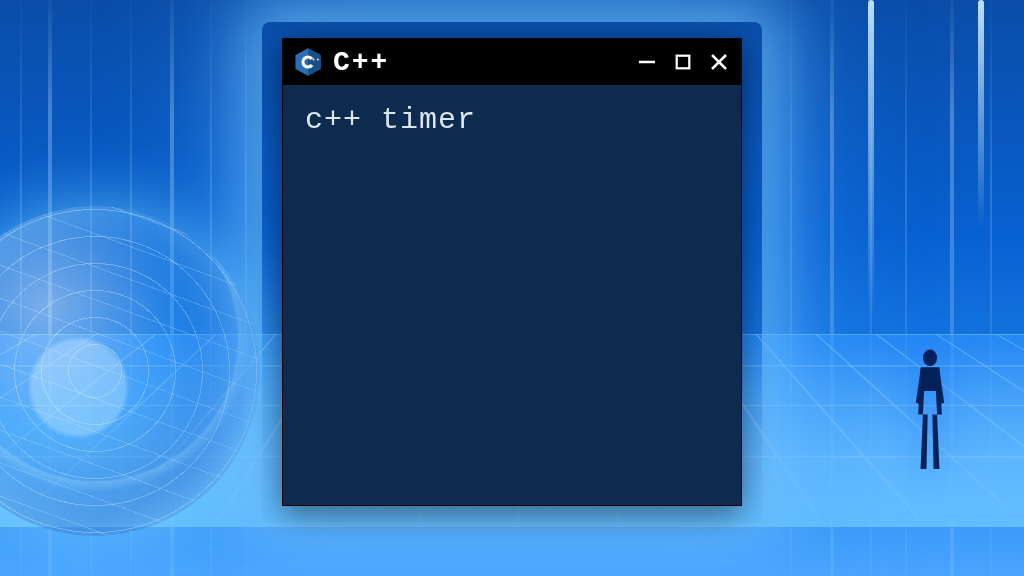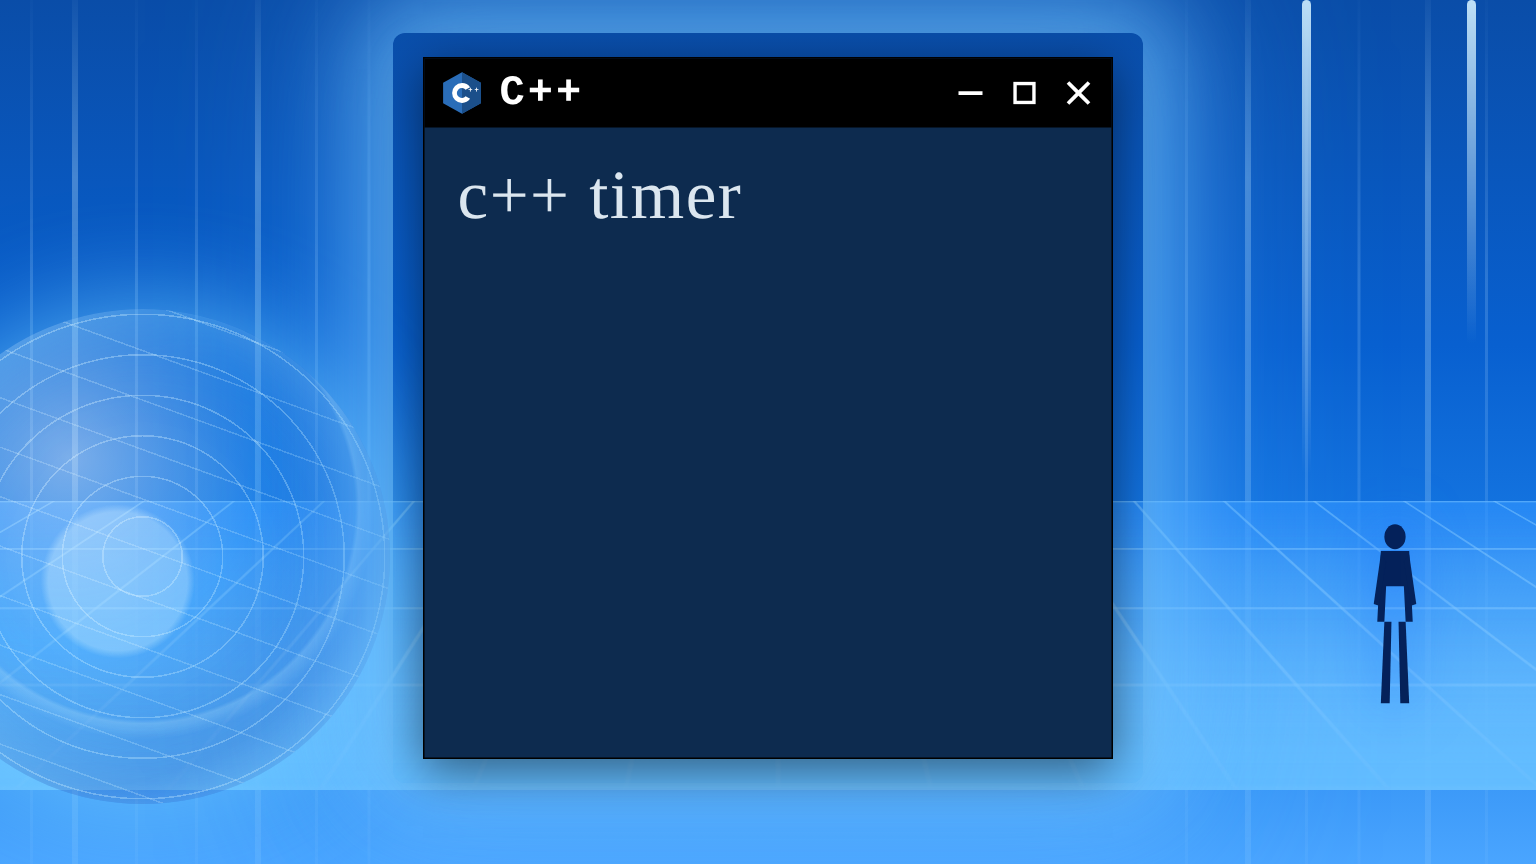--- a/index.html
+++ b/index.html
@@ -68,21 +68,21 @@
     .cpp-logo { width: 30px; height: 30px; flex-shrink: 0; }
     .title-text {
       color: #fff; font-weight: bold; font-size: 28px; letter-spacing: 2px;
       font-family: 'Consolas', 'Courier New', monospace;
     }
     .win-controls { margin-left: auto; display: flex; align-items: center; gap: 12px; color: #fff; }
     .win-btn { width: 24px; height: 24px; display: flex; align-items: center; justify-content: center; cursor: pointer; }
     .win-btn svg { stroke: #fff; stroke-width: 2.5; fill: none; }
     .content {
       flex: 1; padding: 18px 22px; color: #dbe6ef;
-      font-size: 46px; font-family: Liberation Serif, serif;
+      font-size: 30px; font-family: Liberation Mono, monospace;
       letter-spacing: 1px;
     }
     
     .beam { position: absolute; top: 0; width: 6px; height: 55%; background: linear-gradient(to bottom, rgba(210,240,255,0.9), rgba(210,240,255,0)); border-radius: 3px; filter: blur(0.5px); }
   </style>
 </head>
 <body>
 
 <div class="bg-rain">
   <div class="rain-col" style="left:20px"></div>

